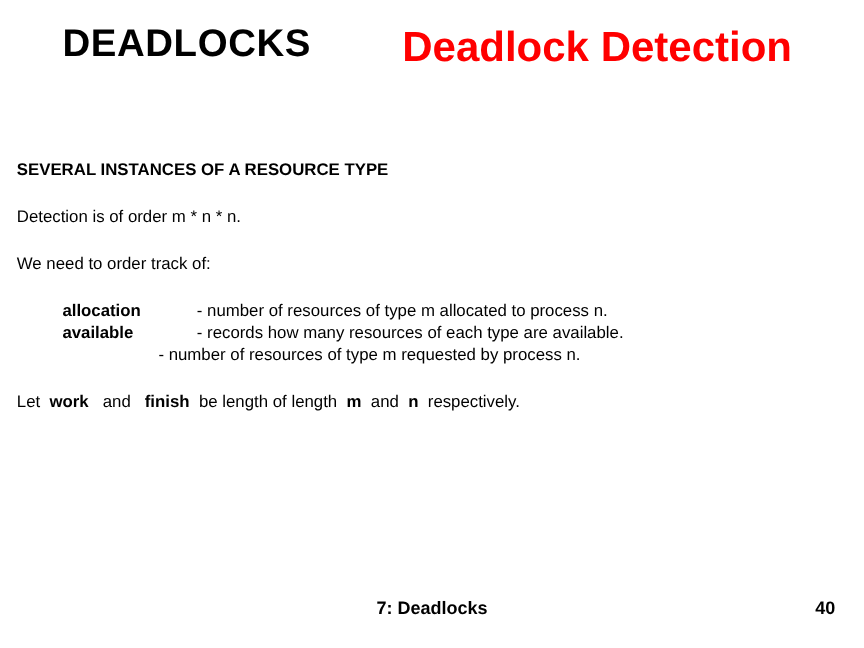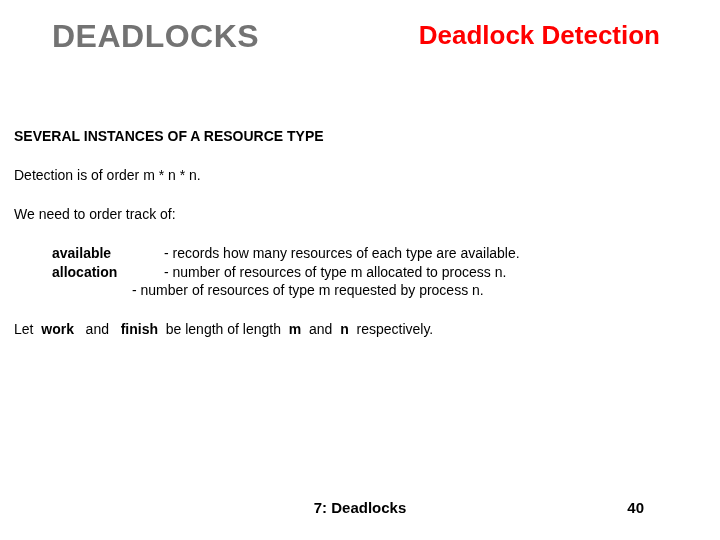--- a/index.html
+++ b/index.html
@@ -20,25 +20,25 @@
     box-sizing: border-box;
   }
   .header {
     display: flex;
     align-items: flex-start;
     padding: 18px 40px 0 52px;
   }
   .title-left {
     font-size: 32px;
     font-weight: bold;
-    color: #737373;
+    color: #000000;
     letter-spacing: 0.5px;
   }
   .title-right {
-    font-size: 26px;
+    font-size: 35px;
     font-weight: bold;
     color: #ff0000;
     margin-left: auto;
     margin-right: 20px;
     margin-top: 2px;
   }
   .body {
     padding: 0 14px;
     margin-top: 72px;
     font-size: 14px;
@@ -73,21 +73,21 @@
   .let-line {
     margin-top: 6px;
   }
   .bold { font-weight: bold; text-align: right; }
   .footer {
     position: absolute;
     bottom: 24px;
     left: 0;
     width: 720px;
     box-sizing: border-box;
-    padding: 0 76px;
+    padding: 0 24px;
     display: flex;
     justify-content: space-between;
     font-size: 15px;
     font-weight: bold;
     text-align: center;
   }
   .footer-center {
     position: absolute;
     left: 50%;
     transform: translateX(-50%);
@@ -106,26 +106,26 @@
   <div class="body">
 
     <div class="section-heading">SEVERAL INSTANCES OF A RESOURCE TYPE</div>
 
     <div class="para">Detection is of order m * n * n.</div>
 
     <div class="para">We need to order track of:</div>
 
     <div class="defs">
       <div class="def-row">
+        <div class="def-term">allocation</div>
+        <div class="def-desc">- number of resources of type m allocated to process n.</div>
+      </div>
+      <div class="def-row">
         <div class="def-term">available</div>
         <div class="def-desc">- records how many resources of each type are available.</div>
-      </div>
-      <div class="def-row">
-        <div class="def-term">allocation</div>
-        <div class="def-desc">- number of resources of type m allocated to process n.</div>
       </div>
       <div class="def-row">
         <div class="def-desc indent-desc">- number of resources of type m requested by process n.</div>
       </div>
     </div>
 
     <div class="let-line">
       <span>Let</span>&nbsp;
       <span class="bold">work</span>&nbsp;&nbsp;
       <span>and</span>&nbsp;&nbsp;

